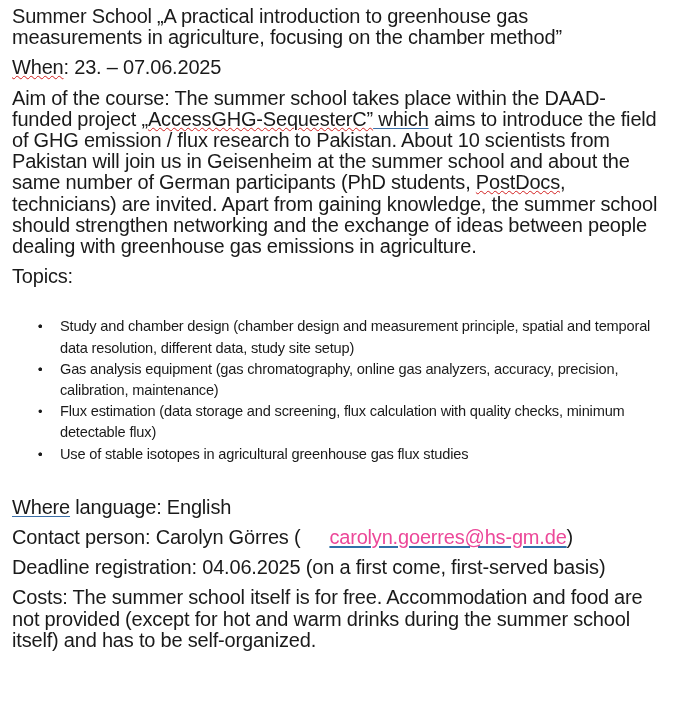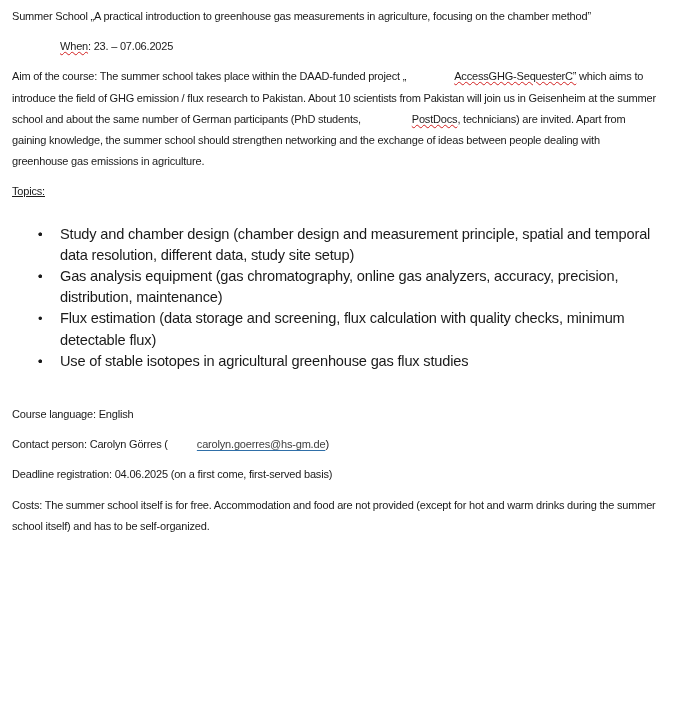--- a/index.html
+++ b/index.html
@@ -16,28 +16,28 @@
   }
   #page {
     width: 674px;
     height: 712px;
     position: relative;
     box-sizing: border-box;
     padding: 6px 16px 0 12px;
     background: #ffffff;
   }
   .para {
-    font-size: 11px;
+    font-size: 20px;
     line-height: 21.2px;
     margin: 0 0 9px 0;
     letter-spacing: -0.18px;
     word-spacing: -0.1px;
     text-align: left;
   }
-  .para.tight { margin-bottom: 0; text-decoration: underline; }
+  .para.tight { margin-bottom: 8px; }
   .spacer { height: 21px; }
   .spacer-sm { height: 11px; }
 
   ul.topics {
     margin: 0;
     padding: 0;
     list-style: none;
   }
   ul.topics li {
     font-size: 14.6px;
@@ -55,32 +55,32 @@
     line-height: 21.2px;
   }
 
   
   .sp {
     text-decoration: underline;
     text-decoration-color: #d21f1f;
     text-decoration-style: wavy;
     text-decoration-thickness: 1px;
     text-underline-offset: 1px;
-    margin-left: 48px;
   }
   
   .gr {
+    text-decoration: underline;
     text-decoration-color: #3b6fa8;
     text-decoration-style: solid;
     text-decoration-thickness: 1px;
     text-underline-offset: 2px;
   }
   
   a.link, .link {
-    color: #404040;
+    color: #ec4899;
     text-decoration: underline;
     text-decoration-color: #2f6fa8;
     text-underline-offset: 1.5px;
     cursor: pointer;
     padding-left: 29px;
   }
 </style>
 </head>
 <body>
 
@@ -94,30 +94,30 @@
   <p class="para"><span>Aim of the course: The summer school takes place within the DAAD-funded project „</span><span class="sp">AccessGHG-SequesterC”</span><span class="gr"> which</span><span> aims to introduce the field of GHG emission / flux research to Pakistan. About 10 scientists from Pakistan will join us in Geisenheim at the summer school and about the same number of German participants (PhD students, </span><span class="sp">PostDocs</span><span>, technicians) are invited. Apart from gaining knowledge, the summer school should strengthen networking and the exchange of ideas between people dealing with greenhouse gas emissions in agriculture.</span></p>
 
   <p class="para tight">Topics:</p>
 
   <div class="spacer"></div>
 
   <ul class="topics">
     <li><span class="bullet">•</span></li>
     <li><span class="bullet">•</span><span>Study and chamber design (chamber design and measurement principle, spatial and temporal data resolution, different data, study site setup)</span></li>
     <li><span class="bullet">•</span></li>
-    <li><span class="bullet">•</span><span>Gas analysis equipment (gas chromatography, online gas analyzers, accuracy, precision, distribution, maintenance)</span></li>
+    <li><span class="bullet">•</span><span>Gas analysis equipment (gas chromatography, online gas analyzers, accuracy, precision, calibration, maintenance)</span></li>
     <li><span class="bullet">•</span><span>Flux estimation (data storage and screening, flux calculation with quality checks, minimum detectable flux)</span></li>
     <li><span class="bullet">•</span></li>
     <li><span class="bullet">•</span><span>Use of stable isotopes in agricultural greenhouse gas flux studies</span></li>
   </ul>
 
   <div class="spacer"></div>
   <div class="spacer-sm"></div>
 
-  <p class="para"><span class="gr">Course</span><span> language: English</span></p>
+  <p class="para"><span class="gr">Where</span><span> language: English</span></p>
 
   <p class="para"><span>Contact person: Carolyn Görres (</span><span class="link">carolyn.goerres@hs-gm.de</span><span>)</span></p>
 
   <p class="para">Deadline registration: 04.06.2025 (on a first come, first-served basis)</p>
 
   <p class="para">Costs: The summer school itself is for free. Accommodation and food are not provided (except for hot and warm drinks during the summer school itself) and has to be self-organized.</p>
 
 </div>
 
 </body></html>

